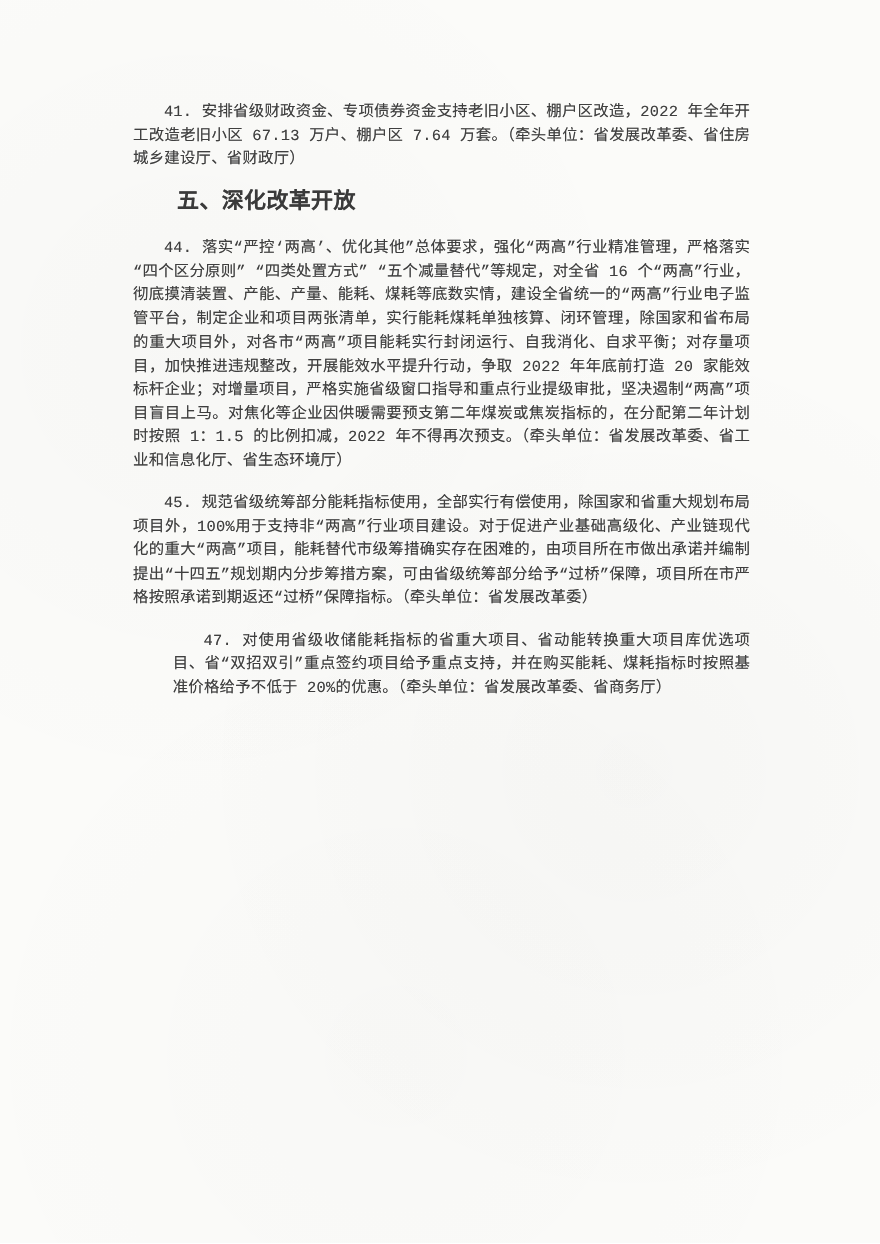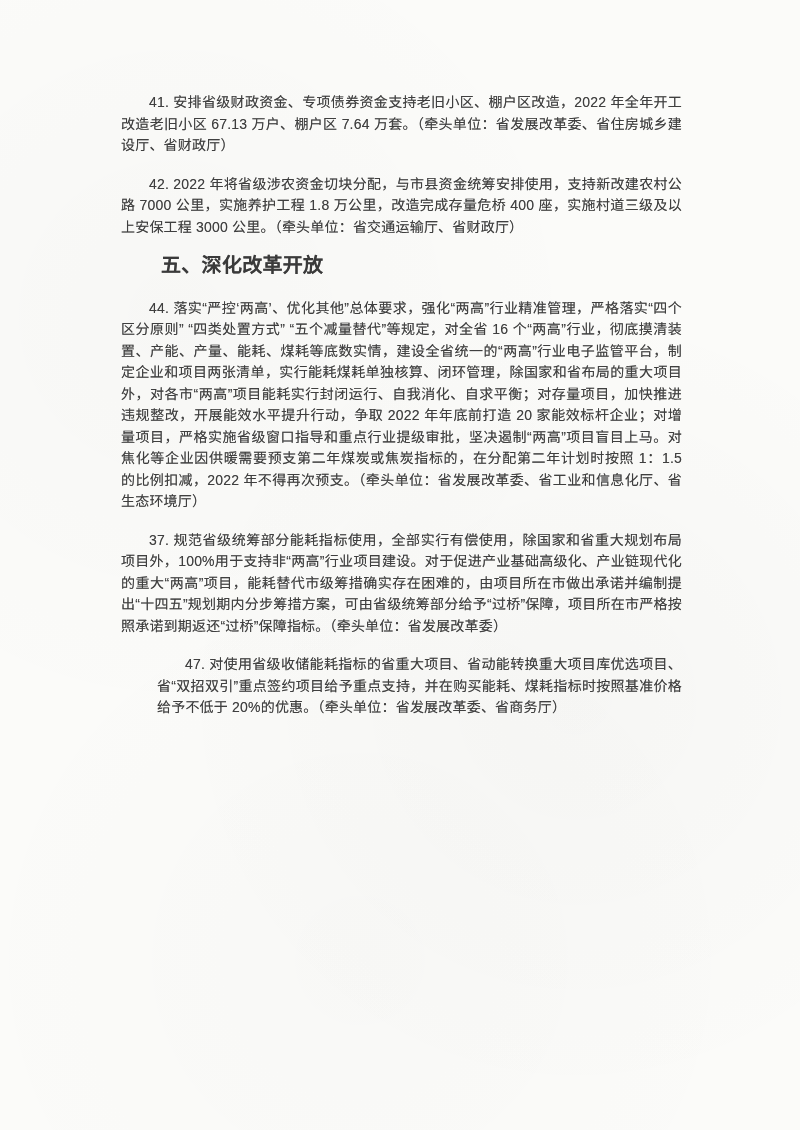--- a/index.html
+++ b/index.html
@@ -11,21 +11,21 @@
     position:relative;
     width:800px;
     height:1130px;
     margin:0;
     background-color:var(--paper);
     background-image:
       radial-gradient(circle at 22% 28%, rgba(0,0,0,0.015), transparent 42%),
       radial-gradient(circle at 72% 62%, rgba(0,0,0,0.018), transparent 46%),
       radial-gradient(circle at 45% 85%, rgba(0,0,0,0.012), transparent 40%);
     overflow:hidden;
-    font-family:Liberation Sans, sans-serif;
+    font-family:Liberation Mono, monospace;
     color:var(--ink);
   }
   .content{
     position:absolute;
     left:121px;
     top:92px;
     width:561px;
   }
   .content p{
     margin:0 0 17px 0;
@@ -47,19 +47,18 @@
     text-shadow:0 0 0.5px rgba(60,60,60,0.6);
   }
   .content p:last-child{margin-bottom:0;margin-left:36px;}
 </style>
 </head>
 <body>
 
 <div class="paper">
   <main class="content">
     <p>41. 安排省级财政资金、专项债券资金支持老旧小区、棚户区改造，2022 年全年开工改造老旧小区 67.13 万户、棚户区 7.64 万套。（牵头单位：省发展改革委、省住房城乡建设厅、省财政厅）</p>
-    <p>42. 2022 年将省级涉农资金切块分配，与市县资金统筹安排使用，支持新改建农村公路 7000 公里，实施养护工程 1.8 万公里，改造完成存量危桥 400 座，实施村道三级及以上安保工程 3000 公里。（牵头单位：省交通运输厅、省财政厅）</p>
     <h2>五、深化改革开放</h2>
     <p>44. 落实“严控‘两高’、优化其他”总体要求，强化“两高”行业精准管理，严格落实“四个区分原则” “四类处置方式” “五个减量替代”等规定，对全省 16 个“两高”行业，彻底摸清装置、产能、产量、能耗、煤耗等底数实情，建设全省统一的“两高”行业电子监管平台，制定企业和项目两张清单，实行能耗煤耗单独核算、闭环管理，除国家和省布局的重大项目外，对各市“两高”项目能耗实行封闭运行、自我消化、自求平衡；对存量项目，加快推进违规整改，开展能效水平提升行动，争取 2022 年年底前打造 20 家能效标杆企业；对增量项目，严格实施省级窗口指导和重点行业提级审批，坚决遏制“两高”项目盲目上马。对焦化等企业因供暖需要预支第二年煤炭或焦炭指标的，在分配第二年计划时按照 1：1.5 的比例扣减，2022 年不得再次预支。（牵头单位：省发展改革委、省工业和信息化厅、省生态环境厅）</p>
-    <p>37. 规范省级统筹部分能耗指标使用，全部实行有偿使用，除国家和省重大规划布局项目外，100%用于支持非“两高”行业项目建设。对于促进产业基础高级化、产业链现代化的重大“两高”项目，能耗替代市级筹措确实存在困难的，由项目所在市做出承诺并编制提出“十四五”规划期内分步筹措方案，可由省级统筹部分给予“过桥”保障，项目所在市严格按照承诺到期返还“过桥”保障指标。（牵头单位：省发展改革委）</p>
+    <p>45. 规范省级统筹部分能耗指标使用，全部实行有偿使用，除国家和省重大规划布局项目外，100%用于支持非“两高”行业项目建设。对于促进产业基础高级化、产业链现代化的重大“两高”项目，能耗替代市级筹措确实存在困难的，由项目所在市做出承诺并编制提出“十四五”规划期内分步筹措方案，可由省级统筹部分给予“过桥”保障，项目所在市严格按照承诺到期返还“过桥”保障指标。（牵头单位：省发展改革委）</p>
     <p>47. 对使用省级收储能耗指标的省重大项目、省动能转换重大项目库优选项目、省“双招双引”重点签约项目给予重点支持，并在购买能耗、煤耗指标时按照基准价格给予不低于 20%的优惠。（牵头单位：省发展改革委、省商务厅）</p>
   </main>
 </div>
 
 </body></html>

